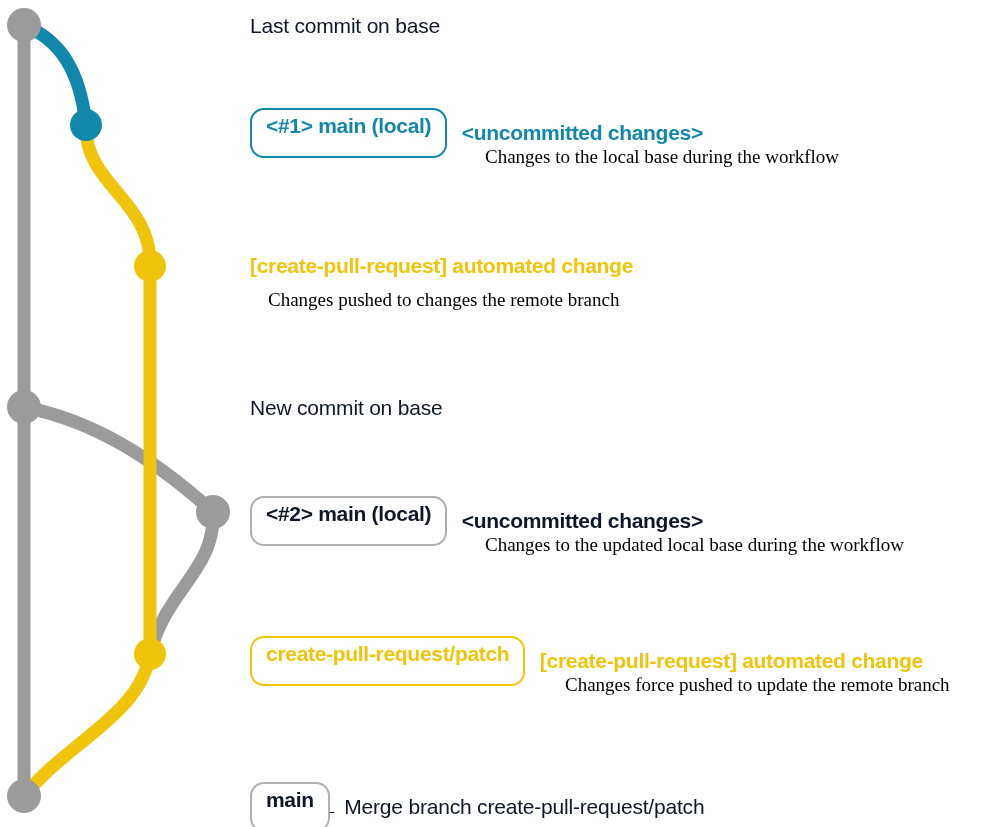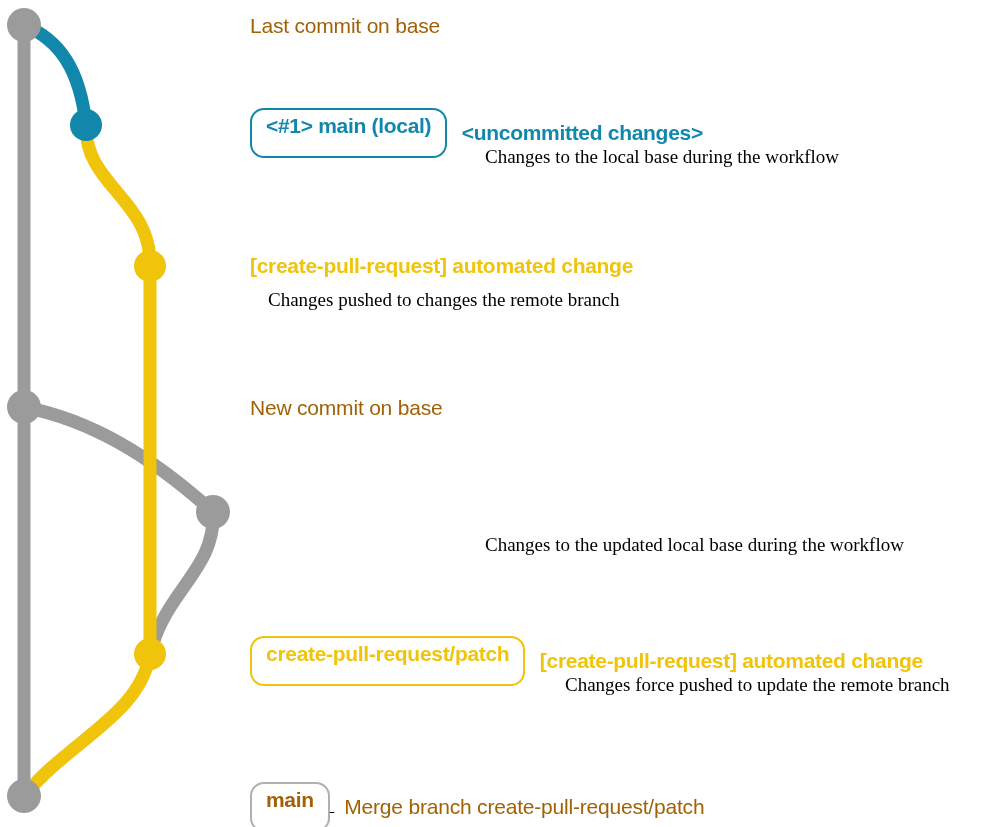--- a/index.html
+++ b/index.html
@@ -65,21 +65,21 @@
   }
   .desc {
     position: absolute;
     font-family: "Liberation Serif", serif;
     font-size: 19px;
     color: #000000;
     white-space: nowrap;
   }
   .c-blue { color: #1187ac; }
   .c-yellow { color: #f0c40a; }
-  .c-gray { color: #a16207; }
+  .c-gray { color: #0f172a; }
   .b-blue { border-color: #1187ac; }
   .b-yellow { border-color: #f0c40a; }
   .b-gray { border-color: #b0b0b0; }
 </style>
 </head>
 <body>
 
 <div id="canvas">
 
   <svg id="graph" viewBox="0 0 260 827" width="260" height="827">
@@ -122,20 +122,26 @@
 
   <div class="row" style="top:254px;">
     <span class="plain-subject c-yellow">[create-pull-request] automated change</span>
   </div>
   <div class="desc" style="left:268px; top:289px;">Changes pushed to changes the remote branch</div>
 
   <div class="row" style="top:396px;">
     <span class="gray-subject c-gray">New commit on base</span>
   </div>
 
+  <div class="row" style="top:496px;">
+    <span class="pill b-gray c-gray">
+      <span class="pill-label">&lt;#2&gt; main (local)</span>
+    </span>
+    <span class="after-pill c-gray">&lt;uncommitted changes&gt;</span>
+  </div>
   <div class="desc" style="left:485px; top:534px;">Changes to the updated local base during the workflow</div>
 
   <div class="row" style="top:636px;">
     <span class="pill b-yellow c-yellow">
       <span class="pill-label">create-pull-request/patch</span>
     </span>
     <span class="after-pill c-yellow">[create-pull-request] automated change</span>
   </div>
   <div class="desc" style="left:565px; top:674px;text-align:center;">Changes force pushed to update the remote branch</div>
 

